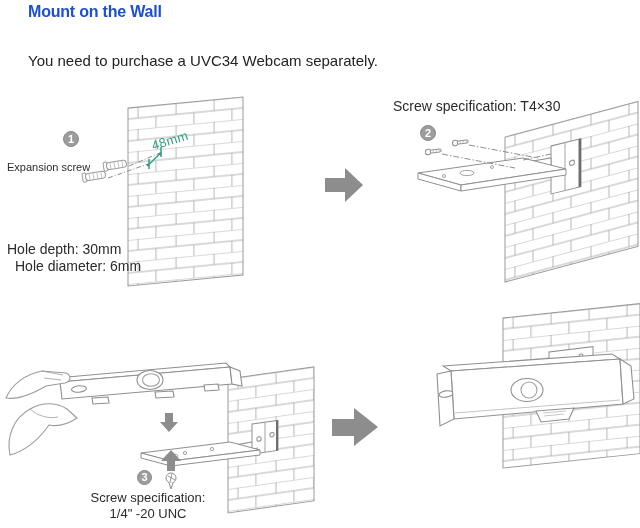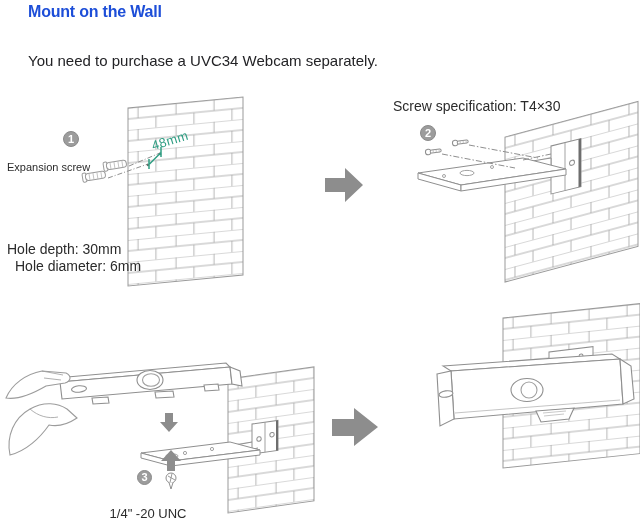--- a/index.html
+++ b/index.html
@@ -167,15 +167,16 @@
   <div class="badge" style="left:63px;top:131px;">1</div>
   <div class="label" style="left:7px;top:161px;">Expansion screw</div>
   <div class="dim">48mm</div>
   <div class="label sz135" style="left:7px;top:241px;">Hole depth: 30mm</div>
   <div class="label sz135" style="left:15px;top:258px;">Hole diameter: 6mm</div>
 
   <div class="badge" style="left:420px;top:125px;">2</div>
   <div class="label sz135" style="left:393px;top:98px;">Screw specification: T4×30</div>
 
   <div class="badge" style="left:137px;top:470px;width:15px;height:15px;">3</div>
+  <div class="spec3" style="top:490px;">Screw specification:</div>
   <div class="spec3" style="top:506px;">1/4" -20 UNC</div>
 
 </div>
 
 </body></html>

